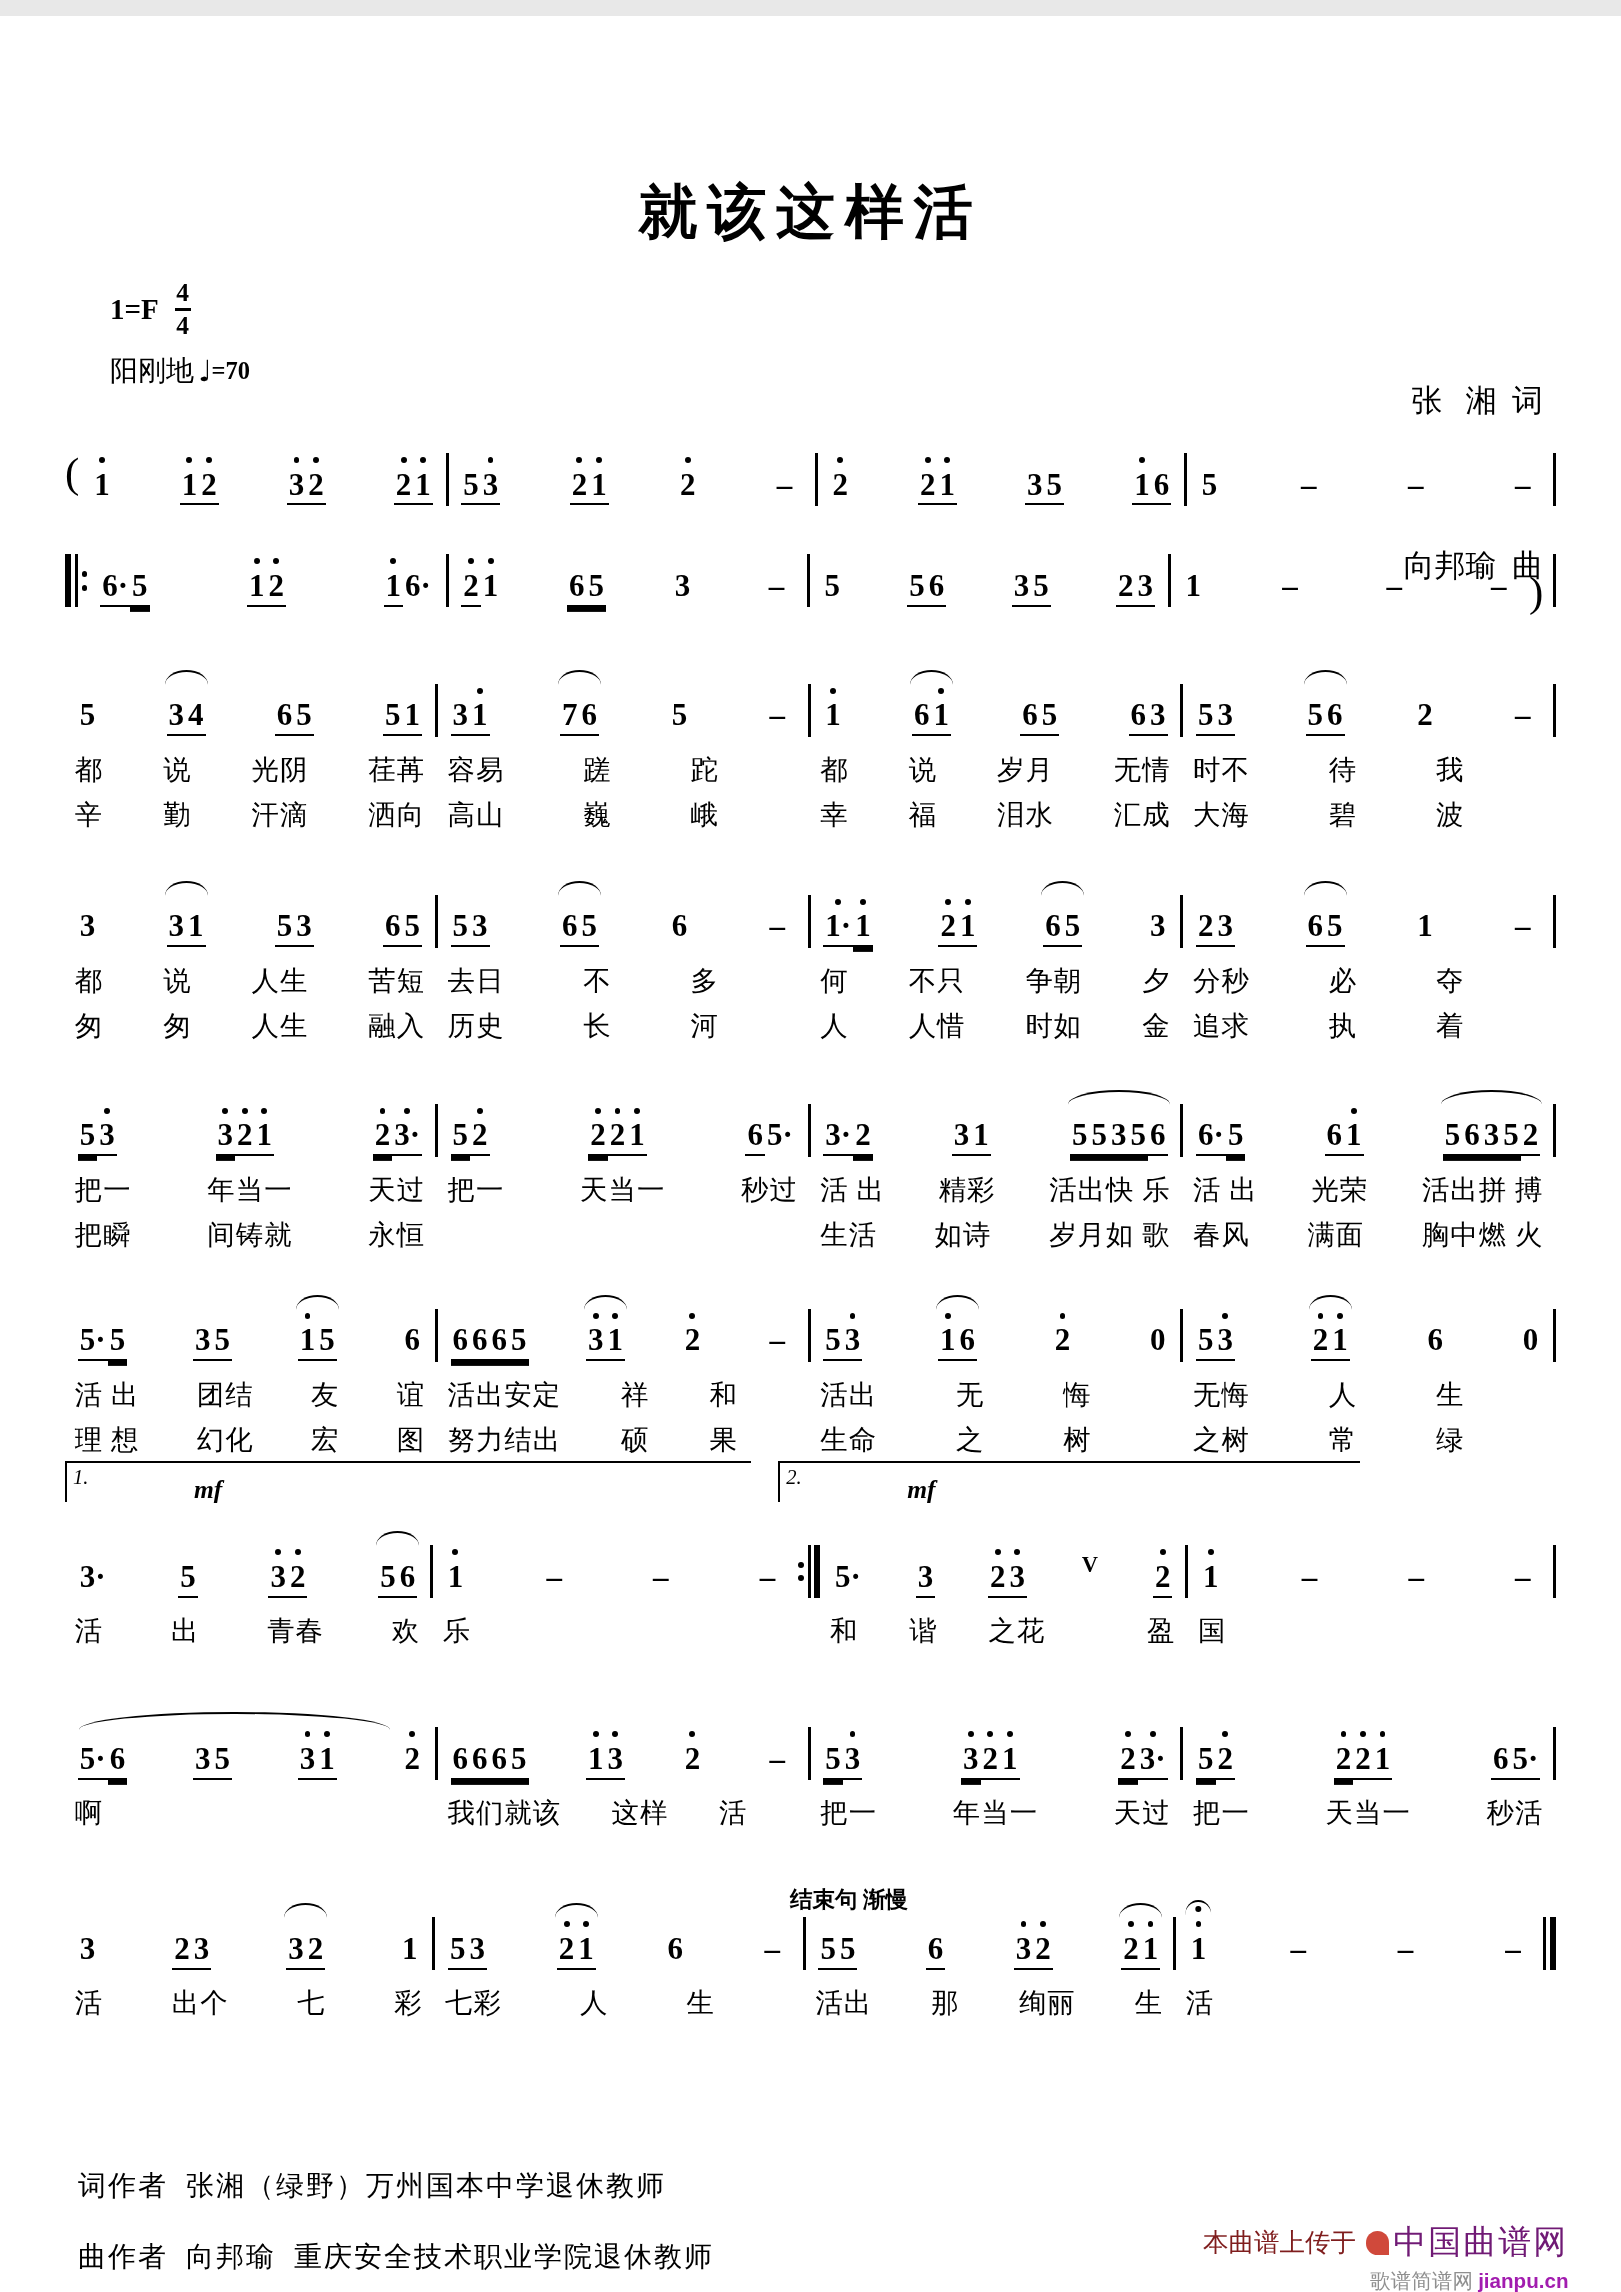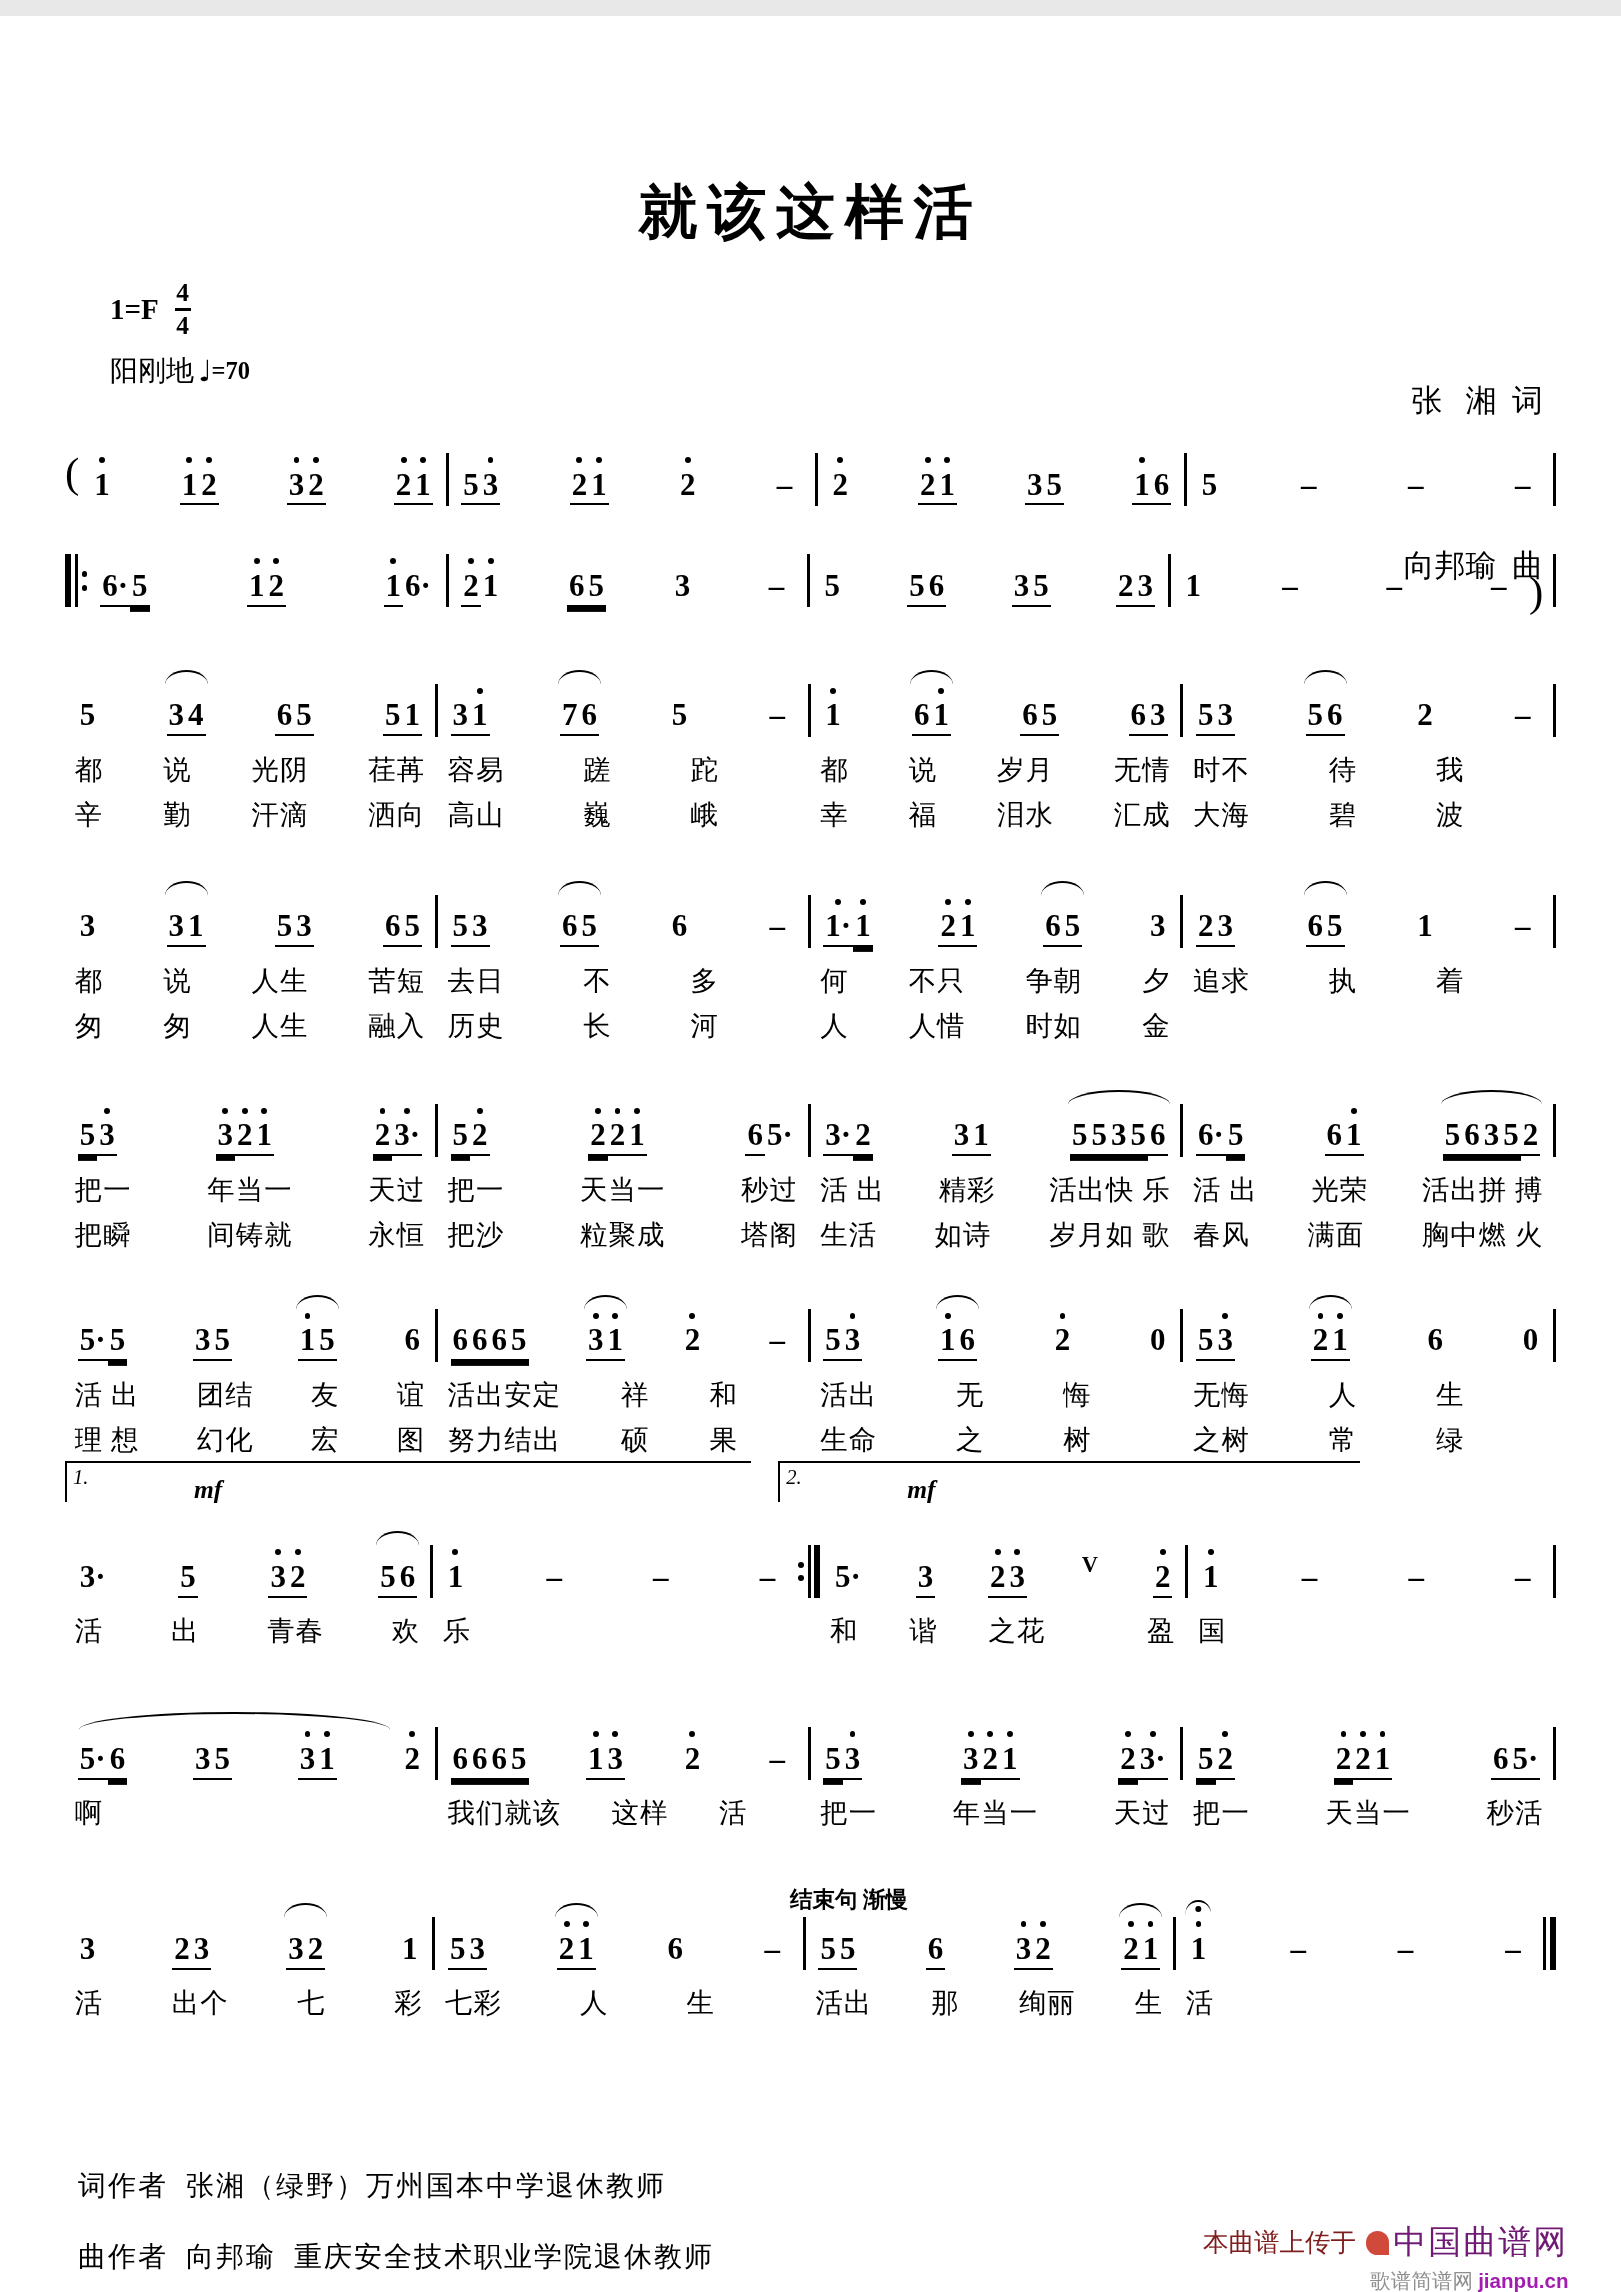--- a/index.html
+++ b/index.html
@@ -895,20 +895,26 @@
                 </span>
               </div>
               <div class="grp">
                 <span class="note dash">
                   <span class="od"></span>
                   <span class="b">–</span>
                 </span>
               </div>
             </div>
             <div class="lyrrow">
+              <span class="lyr">分秒</span>
+              <span class="lyr">必</span>
+              <span class="lyr">夺</span>
+              <span class="lyr"></span>
+            </div>
+            <div class="lyrrow">
               <span class="lyr">追求</span>
               <span class="lyr">执</span>
               <span class="lyr">着</span>
               <span class="lyr"></span>
             </div>
           </div>
           <div class="barwrap">
             <div class="bline"></div>
           </div>
         </div>
@@ -1020,25 +1026,20 @@
                 <span class="note">
                   <span class="od"></span>
                   <span class="b">5<span class="ad">·</span></span>
                 </span>
               </div>
             </div>
             <div class="lyrrow">
               <span class="lyr">把一</span>
               <span class="lyr">天当一</span>
               <span class="lyr">秒过</span>
-            </div>
-            <div class="lyrrow">
-              <span class="lyr">把沙</span>
-              <span class="lyr">粒聚成</span>
-              <span class="lyr">塔阁</span>
             </div>
           </div>
           <div class="barwrap">
             <div class="bline"></div>
           </div>
           <div class="measure">
             <div class="notes">
               <div class="grp">
                 <span class="note">
                   <span class="od"></span>

